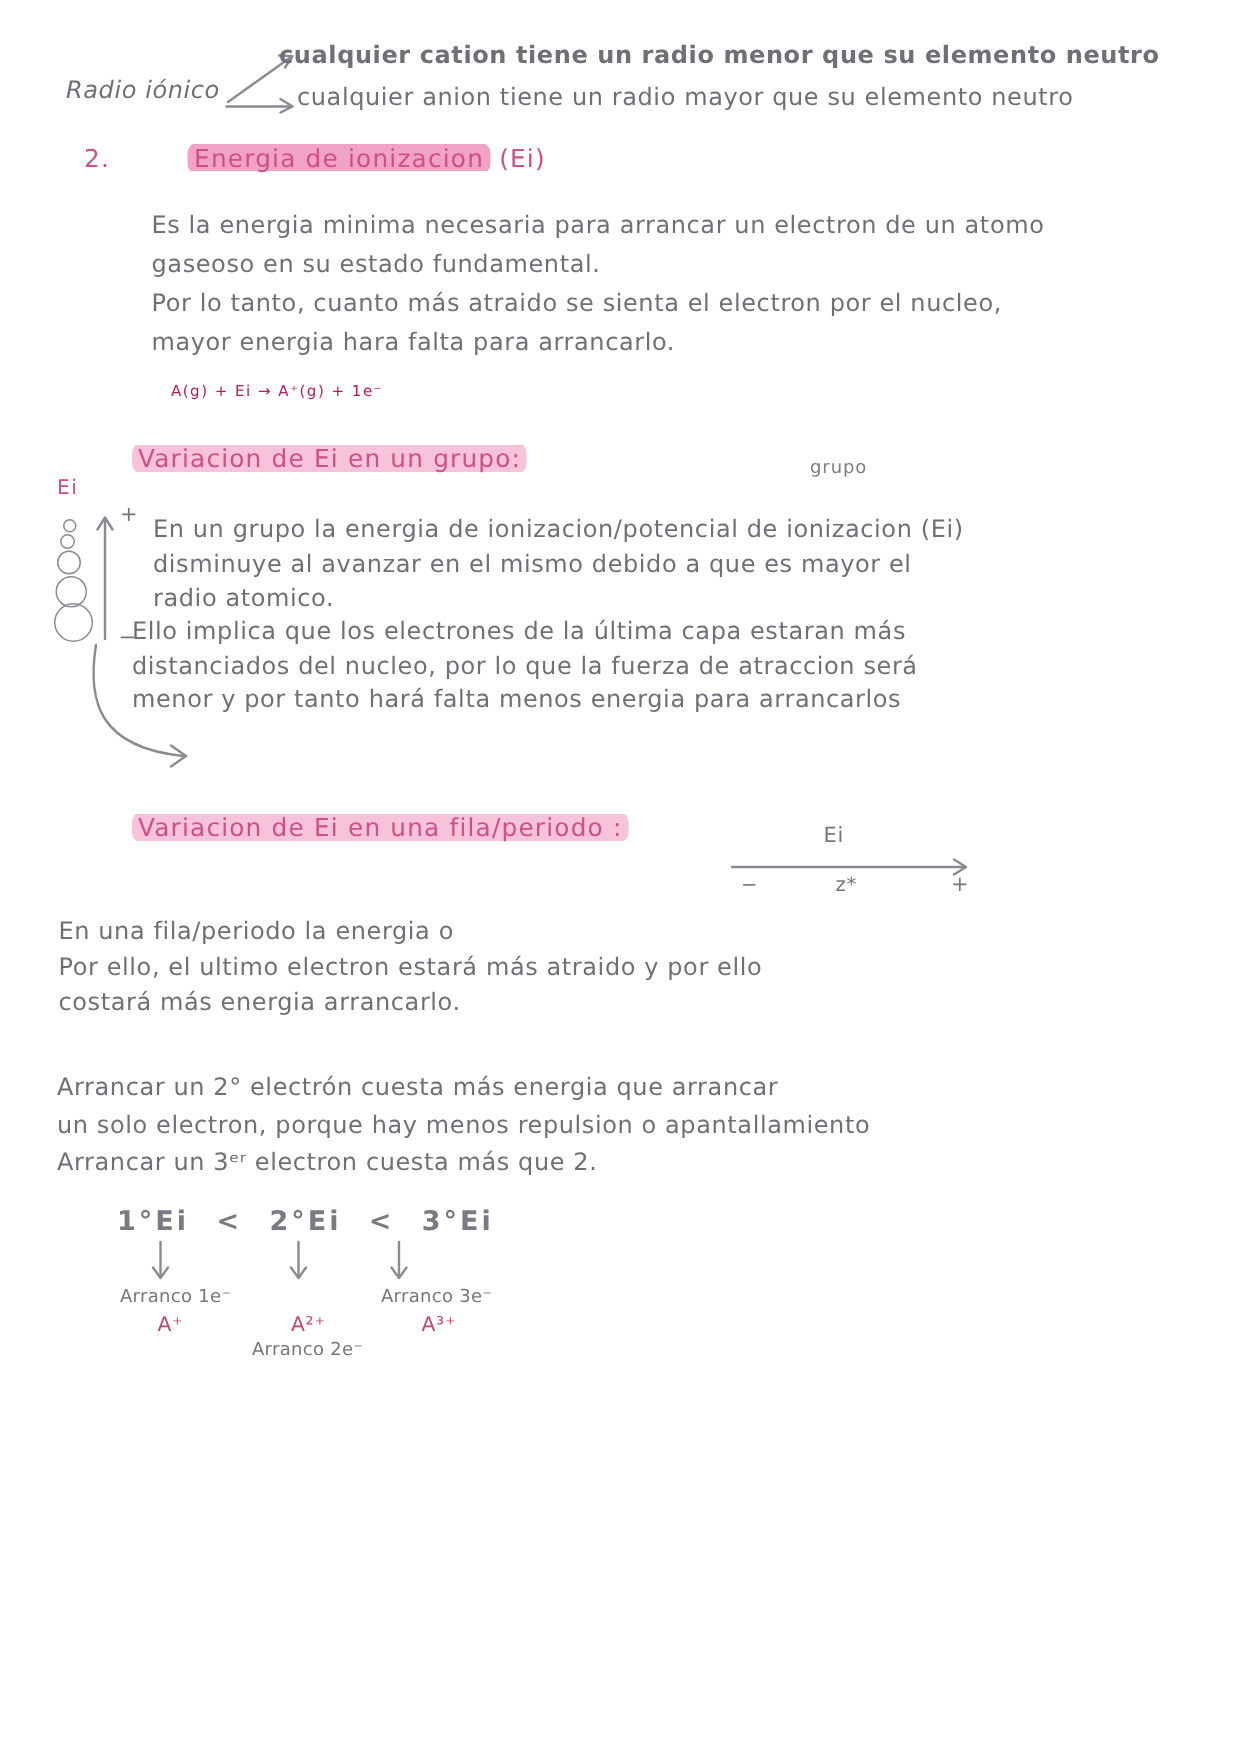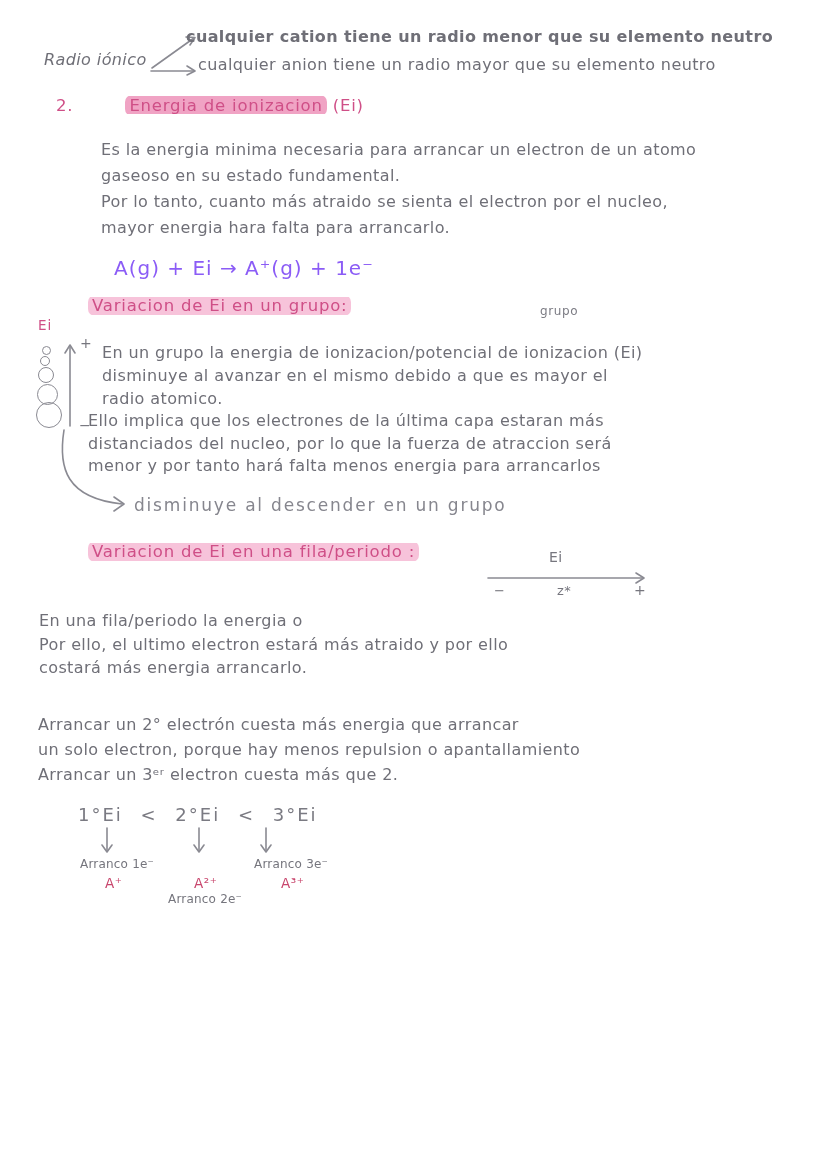--- a/index.html
+++ b/index.html
@@ -14,21 +14,21 @@
   }
   .abs{position:absolute;}
   .hand{
     font-size:16px;
     letter-spacing:0.4px;
     white-space:nowrap;
     color:#6f6f77;
   }
   .hand-sm{font-size:12px;letter-spacing:0.6px;color:#7c7c84;white-space:nowrap;}
   .pink{color:#cf4f87;}
-  .pink-eq{color:#8b5cf6;font-size:20px;letter-spacing:1px;white-space:nowrap;}
+  .pink-eq{color:#be185d;font-size:10px;letter-spacing:1px;white-space:nowrap;}
   .crimson{color:#c8456c;}
   .hl-strong{
     background:linear-gradient(180deg, rgba(242,169,200,0) 6%, #f0a3c4 6%, #f0a3c4 92%, rgba(242,169,200,0) 92%);
     border-radius:7px;
     padding:1px 4px;
     margin-left:46px;
   }
   .hl-soft{
     background:linear-gradient(180deg, rgba(248,198,219,0) 8%, #f7c3da 8%, #f7c3da 94%, rgba(248,198,219,0) 94%);
     border-radius:7px;
@@ -39,21 +39,21 @@
   .loose{font-size:17px;letter-spacing:1.8px;color:#86868e;white-space:nowrap;}
   .axis-lab{font-size:13px;color:#76767e;letter-spacing:0.5px;white-space:nowrap;}
   .circle{
     position:absolute;
     border:1.4px solid #8a8a92;
     border-radius:50%;
     background:transparent;
   }
   .ion{font-size:13.5px;letter-spacing:0.5px;white-space:nowrap;}
   .action{font-size:12px;letter-spacing:0.2px;color:#75757d;white-space:nowrap;}
-  .cmp{font-size:18px;letter-spacing:2px;word-spacing:10px;color:#7a7a82;white-space:nowrap;}
+  .cmp{font-size:18px;letter-spacing:2px;word-spacing:10px;color:#7a7a82;white-space:nowrap;font-weight:bold;}
   svg{display:block;overflow:visible;}
   svg path, svg line, svg polyline{
     stroke:#8a8a92;stroke-width:1.6;fill:none;
     stroke-linecap:round;stroke-linejoin:round;
   }
 </style>
 </head>
 <body>
 
 <div class="page">
@@ -115,21 +115,20 @@
     <div class="hand">distanciados del nucleo, por lo que la fuerza de atraccion será</div>
     <div class="hand">menor y por tanto hará falta menos energia para arrancarlos</div>
   </div>
 
   <span class="abs" style="left:56px;top:428px;">
     <svg width="80" height="90" viewBox="0 0 80 90">
       <path d="M8,2 C2,40 10,70 66,76"></path>
       <path d="M58,69 L68,76 L58,83"></path>
     </svg>
   </span>
-  <div class="abs loose" style="left:134px;top:495px;">disminuye al descender en un grupo</div>
 
   <div class="abs heading pink" style="left:88px;top:542px;">
     <span class="hl-soft">Variacion de Ei en una fila/periodo :</span>
   </div>
 
   <div class="abs axis-lab" style="left:549px;top:549px;font-size:14px;">Ei</div>
   <span class="abs" style="left:486px;top:571px;">
     <svg width="164" height="14" viewBox="0 0 164 14">
       <path d="M2,7 L157,7"></path>
         <path d="M150,2 L158,7 L150,12"></path>

